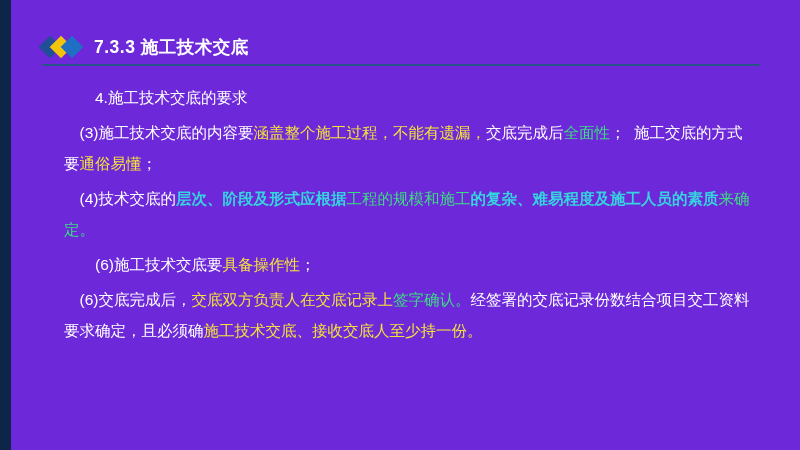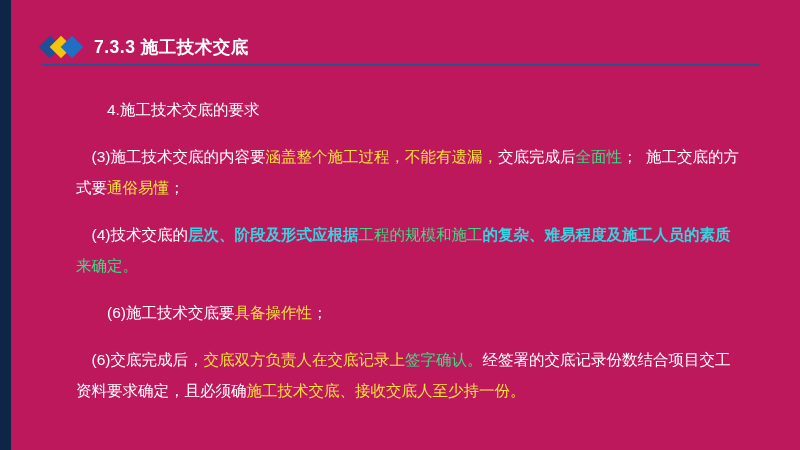--- a/index.html
+++ b/index.html
@@ -10,21 +10,21 @@
     width: 800px;
     height: 450px;
     background: #123160;
     font-family: "Liberation Sans", "DejaVu Sans", sans-serif;
     overflow: hidden;
   }
   .slide {
     position: relative;
     width: 800px;
     height: 450px;
-    background: #be185d;
+    background: #6d28d9;
     box-sizing: border-box;
   }
   .left-bar {
     position: absolute;
     left: 0;
     top: 0;
     width: 11px;
     height: 450px;
     background: #0d2648;
   }
@@ -72,21 +72,21 @@
   .body {
     position: absolute;
     left: 60px;
     top: 78px;
     width: 700px;
     color: #ffffff;
     font-size: 15.5px;
     line-height: 31px;
   }
   .para {
-    margin: 16px;
+    margin: 4px;
     white-space: pre-wrap;
     word-break: break-all;
   }
   .ind {
     padding-left: 31px;
   }
   .hl-y { color: #f5e13c; }
   .hl-g { color: #3ddc84; }
   .hl-c { color: #36d3e0; font-weight: bold; }
   .hl-w { color: #ffffff; }

